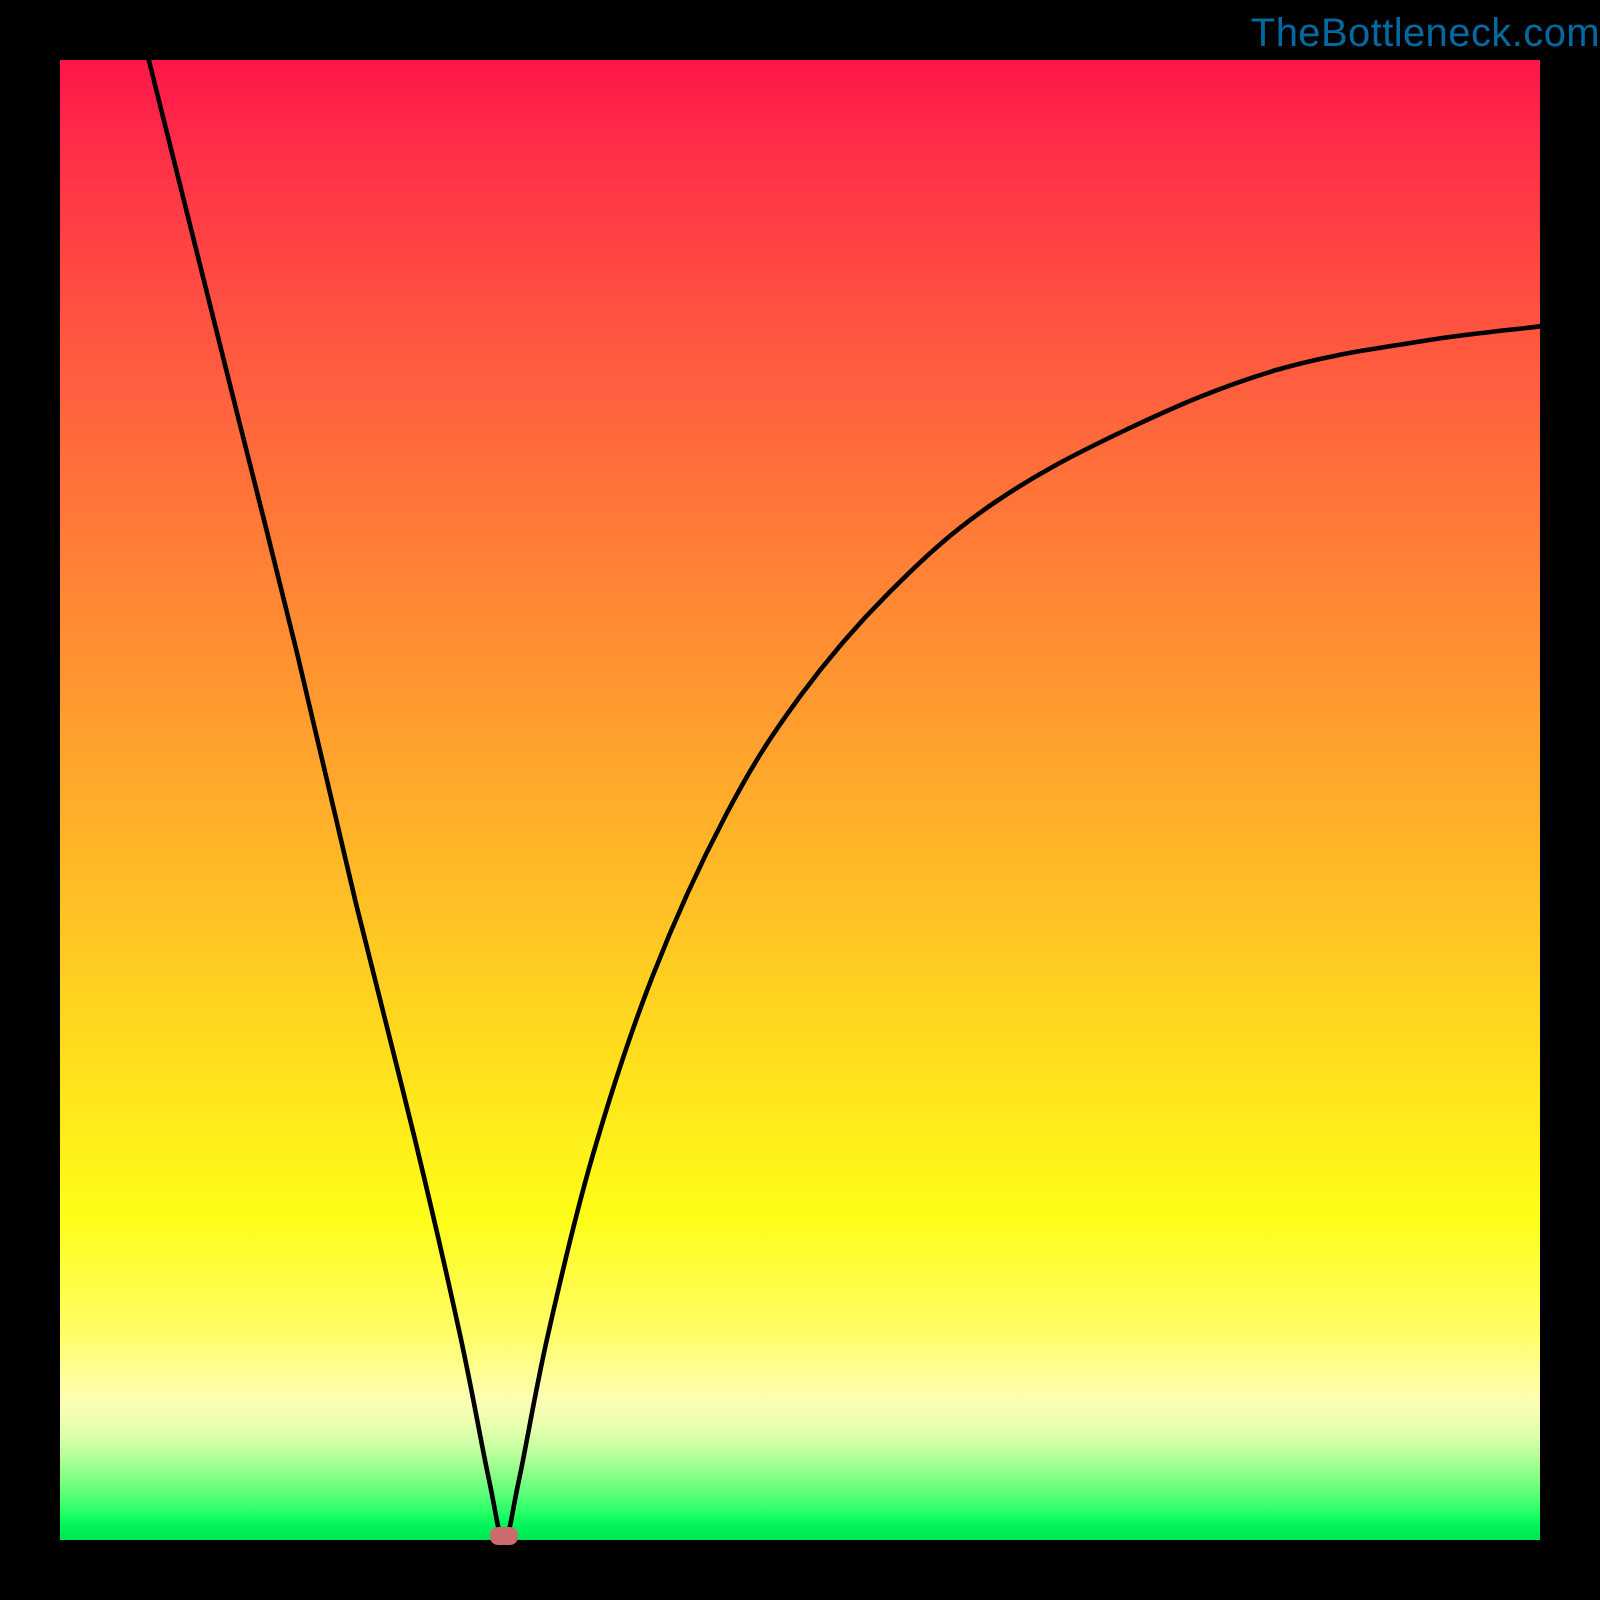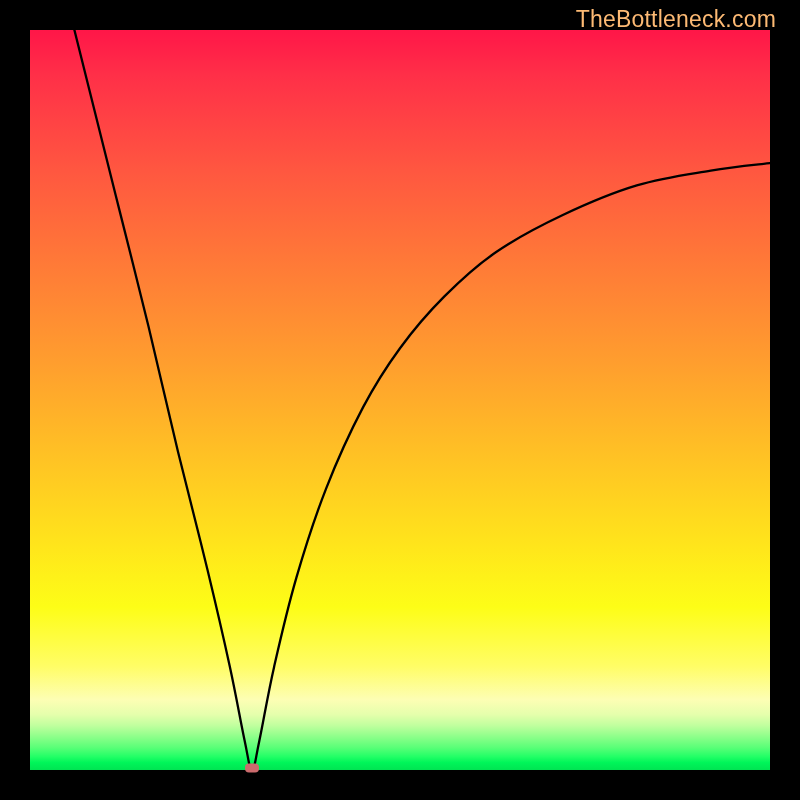--- a/index.html
+++ b/index.html
@@ -41,23 +41,23 @@
       #8dff8a 95.5%,
       #58ff77 97%,
       #22ff66 98.2%,
       #00f559 99%,
       #00e452 100%
     );
   }
   .watermark {
     position: absolute;
     top: 6px;
-    right: 24px;
-    color: #fdba74;
-    font-size: 23px;
+    right: 0;
+    color: #0369a1;
+    font-size: 20px;
     font-weight: 500;
     letter-spacing: 0.2px;
     user-select: none;
   }
   svg.curve {
     position: absolute;
     left: 0; top: 0;
     width: 740px;
     height: 740px;
     pointer-events: none;

